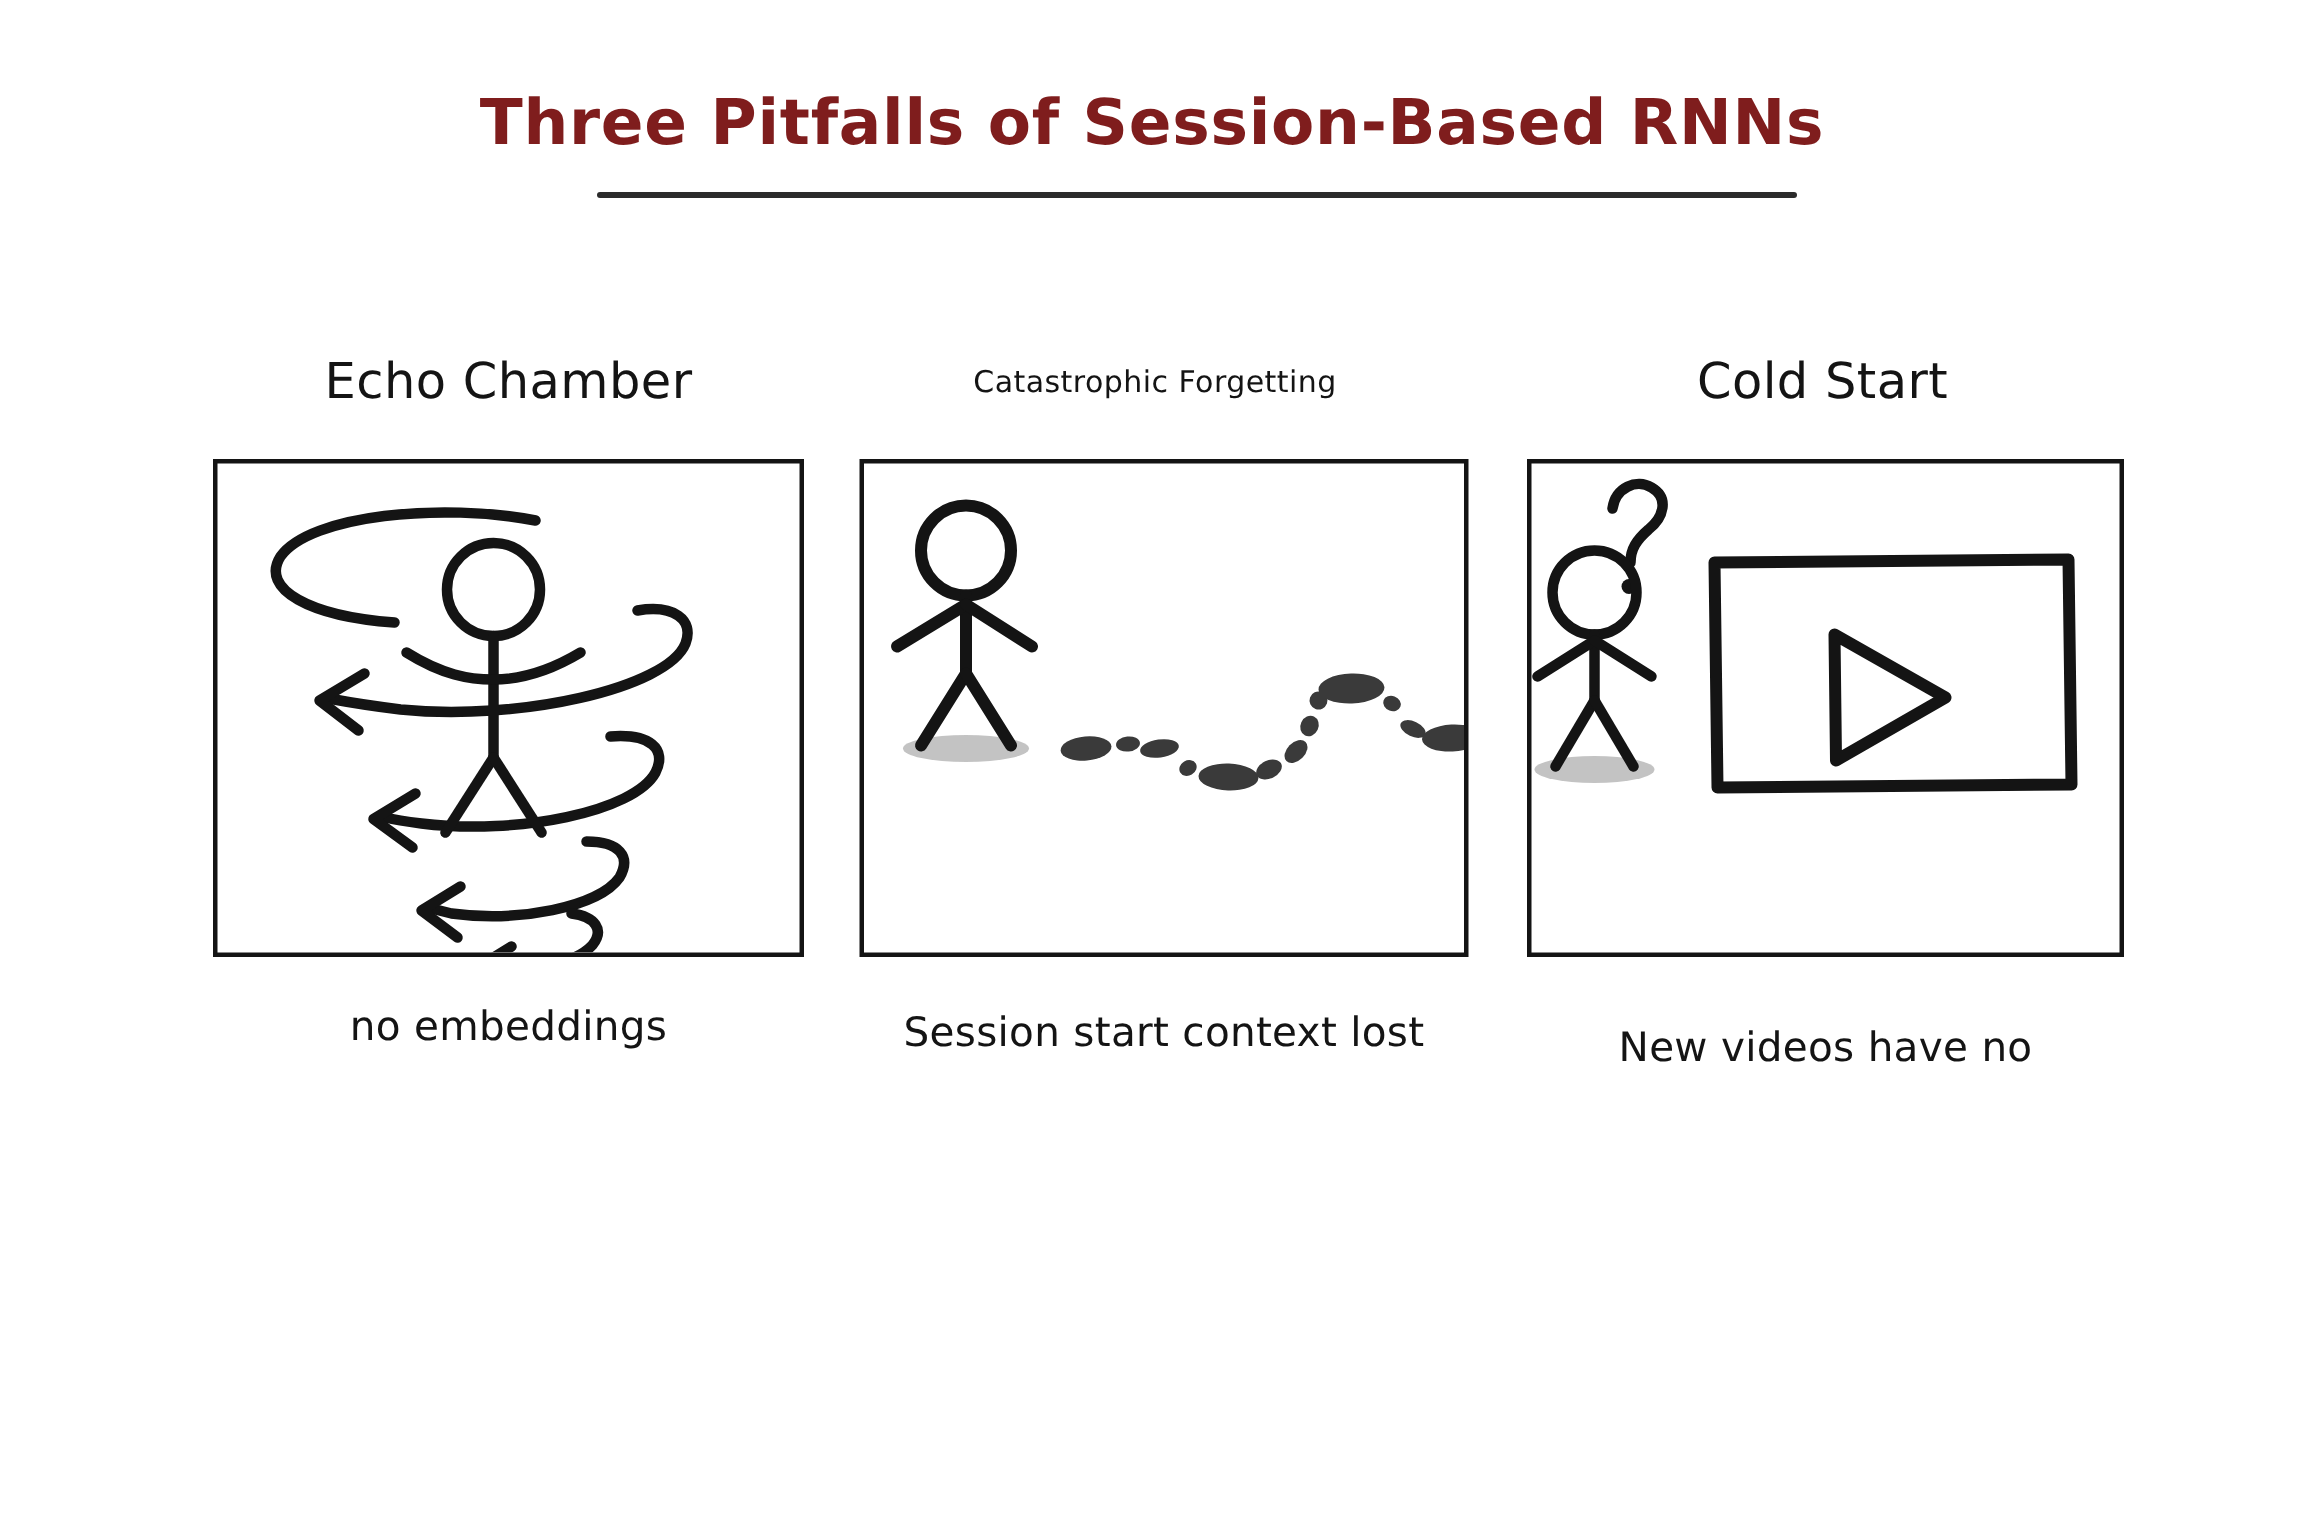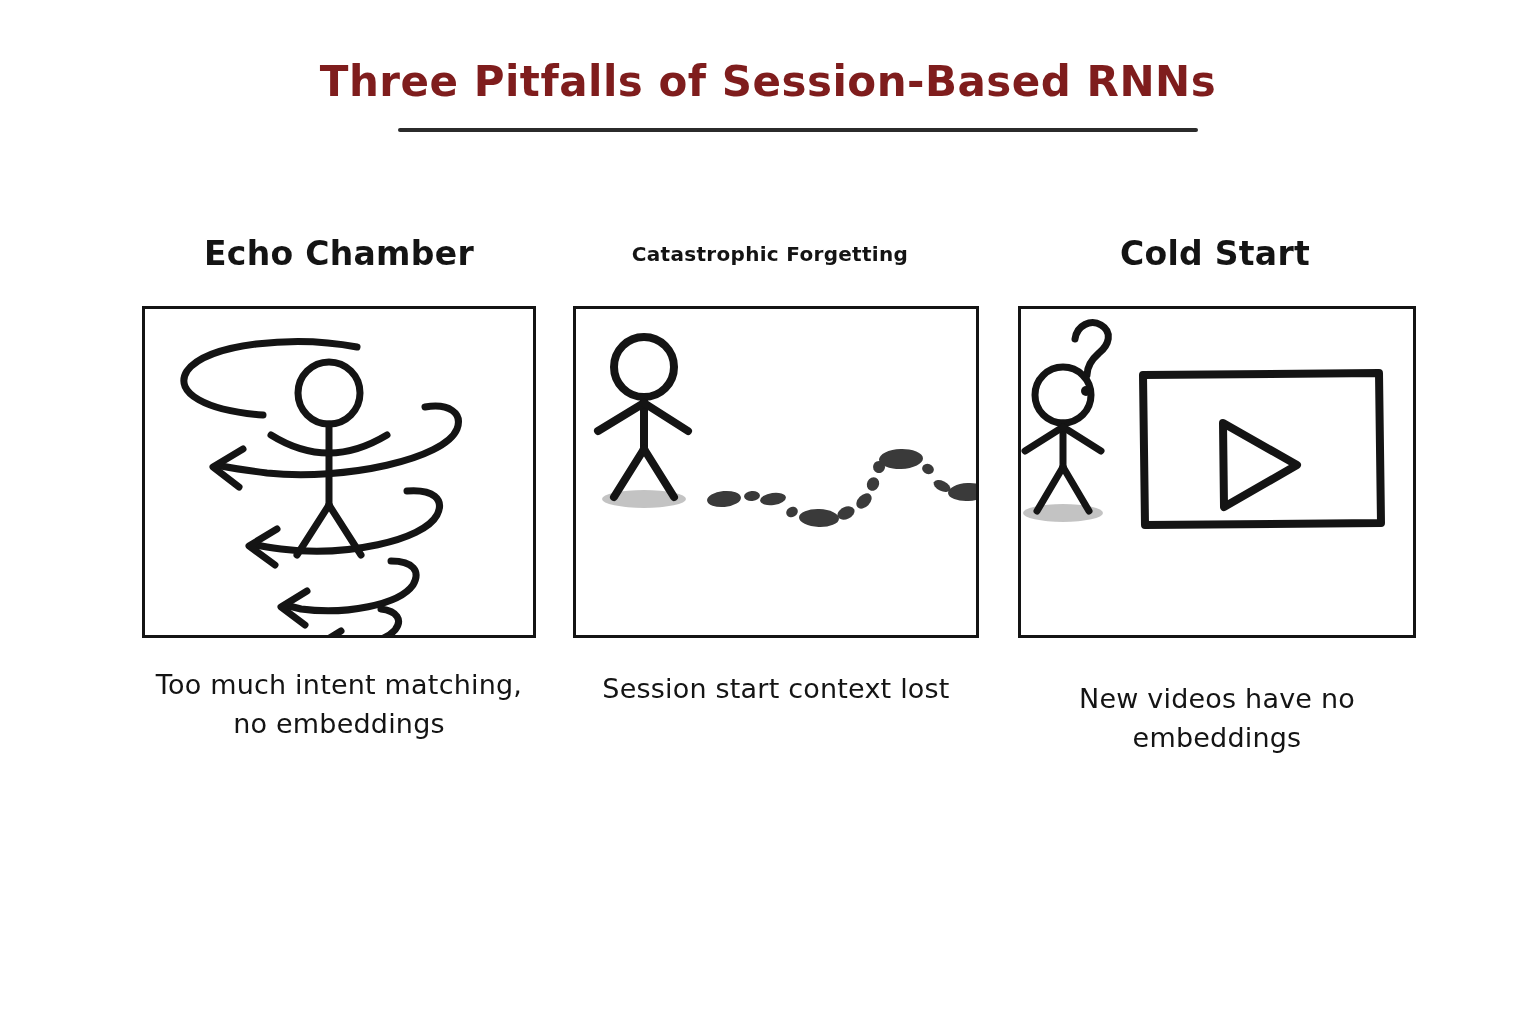--- a/index.html
+++ b/index.html
@@ -58,21 +58,21 @@
     top: 0;
     width: 394px;
   }
   .panel-1 { left: 142px; }
   .panel-2 { left: 573px; }
   .panel-3 { left: 1018px; }
 
   .panel-heading {
     font-family: "DejaVu Sans", sans-serif;
     font-size: 33px;
-    font-weight: 700;
+    font-weight: 400;
     color: #141414;
     text-align: center;
     height: 52px;
     line-height: 52px;
     white-space: nowrap;
     letter-spacing: 0.3px;
   }
   .panel-2 .panel-heading { font-size: 20px; }
 
   .panel-frame {
@@ -163,21 +163,20 @@
           <line class="stroke" stroke-width="7" x1="184" y1="115" x2="184" y2="196"></line>
           <path class="stroke" stroke-width="7" d="M126 126 C 150 141, 168 144, 184 144"></path>
           <path class="stroke" stroke-width="7" d="M184 144 C 202 144, 222 138, 242 126"></path>
           <line class="stroke" stroke-width="7" x1="184" y1="196" x2="152" y2="246"></line>
           <line class="stroke" stroke-width="7" x1="184" y1="196" x2="216" y2="246"></line>
         </g>
       </svg>
     </div>
 
     <div class="panel-caption">
-      <div>Too much intent matching,</div>
       <div>no embeddings</div>
     </div>
   </div>
 
   <div class="panel panel-2">
     <div class="panel-heading">Catastrophic Forgetting</div>
 
     <div class="panel-frame">
       <svg viewBox="0 0 400 326" preserveAspectRatio="xMidYMid meet">
 
@@ -239,17 +238,16 @@
 
         <g>
           <path class="stroke" stroke-width="8" d="M122 66 L 358 64 L 360 214 L 124 216 Z"></path>
           <path class="stroke" stroke-width="8" d="M202 114 L 276 156 L 203 198 Z"></path>
         </g>
       </svg>
     </div>
 
     <div class="panel-caption">
       <div>New videos have no</div>
-      <div>embeddings</div>
     </div>
   </div>
 
 </div>
 
 </body></html>

